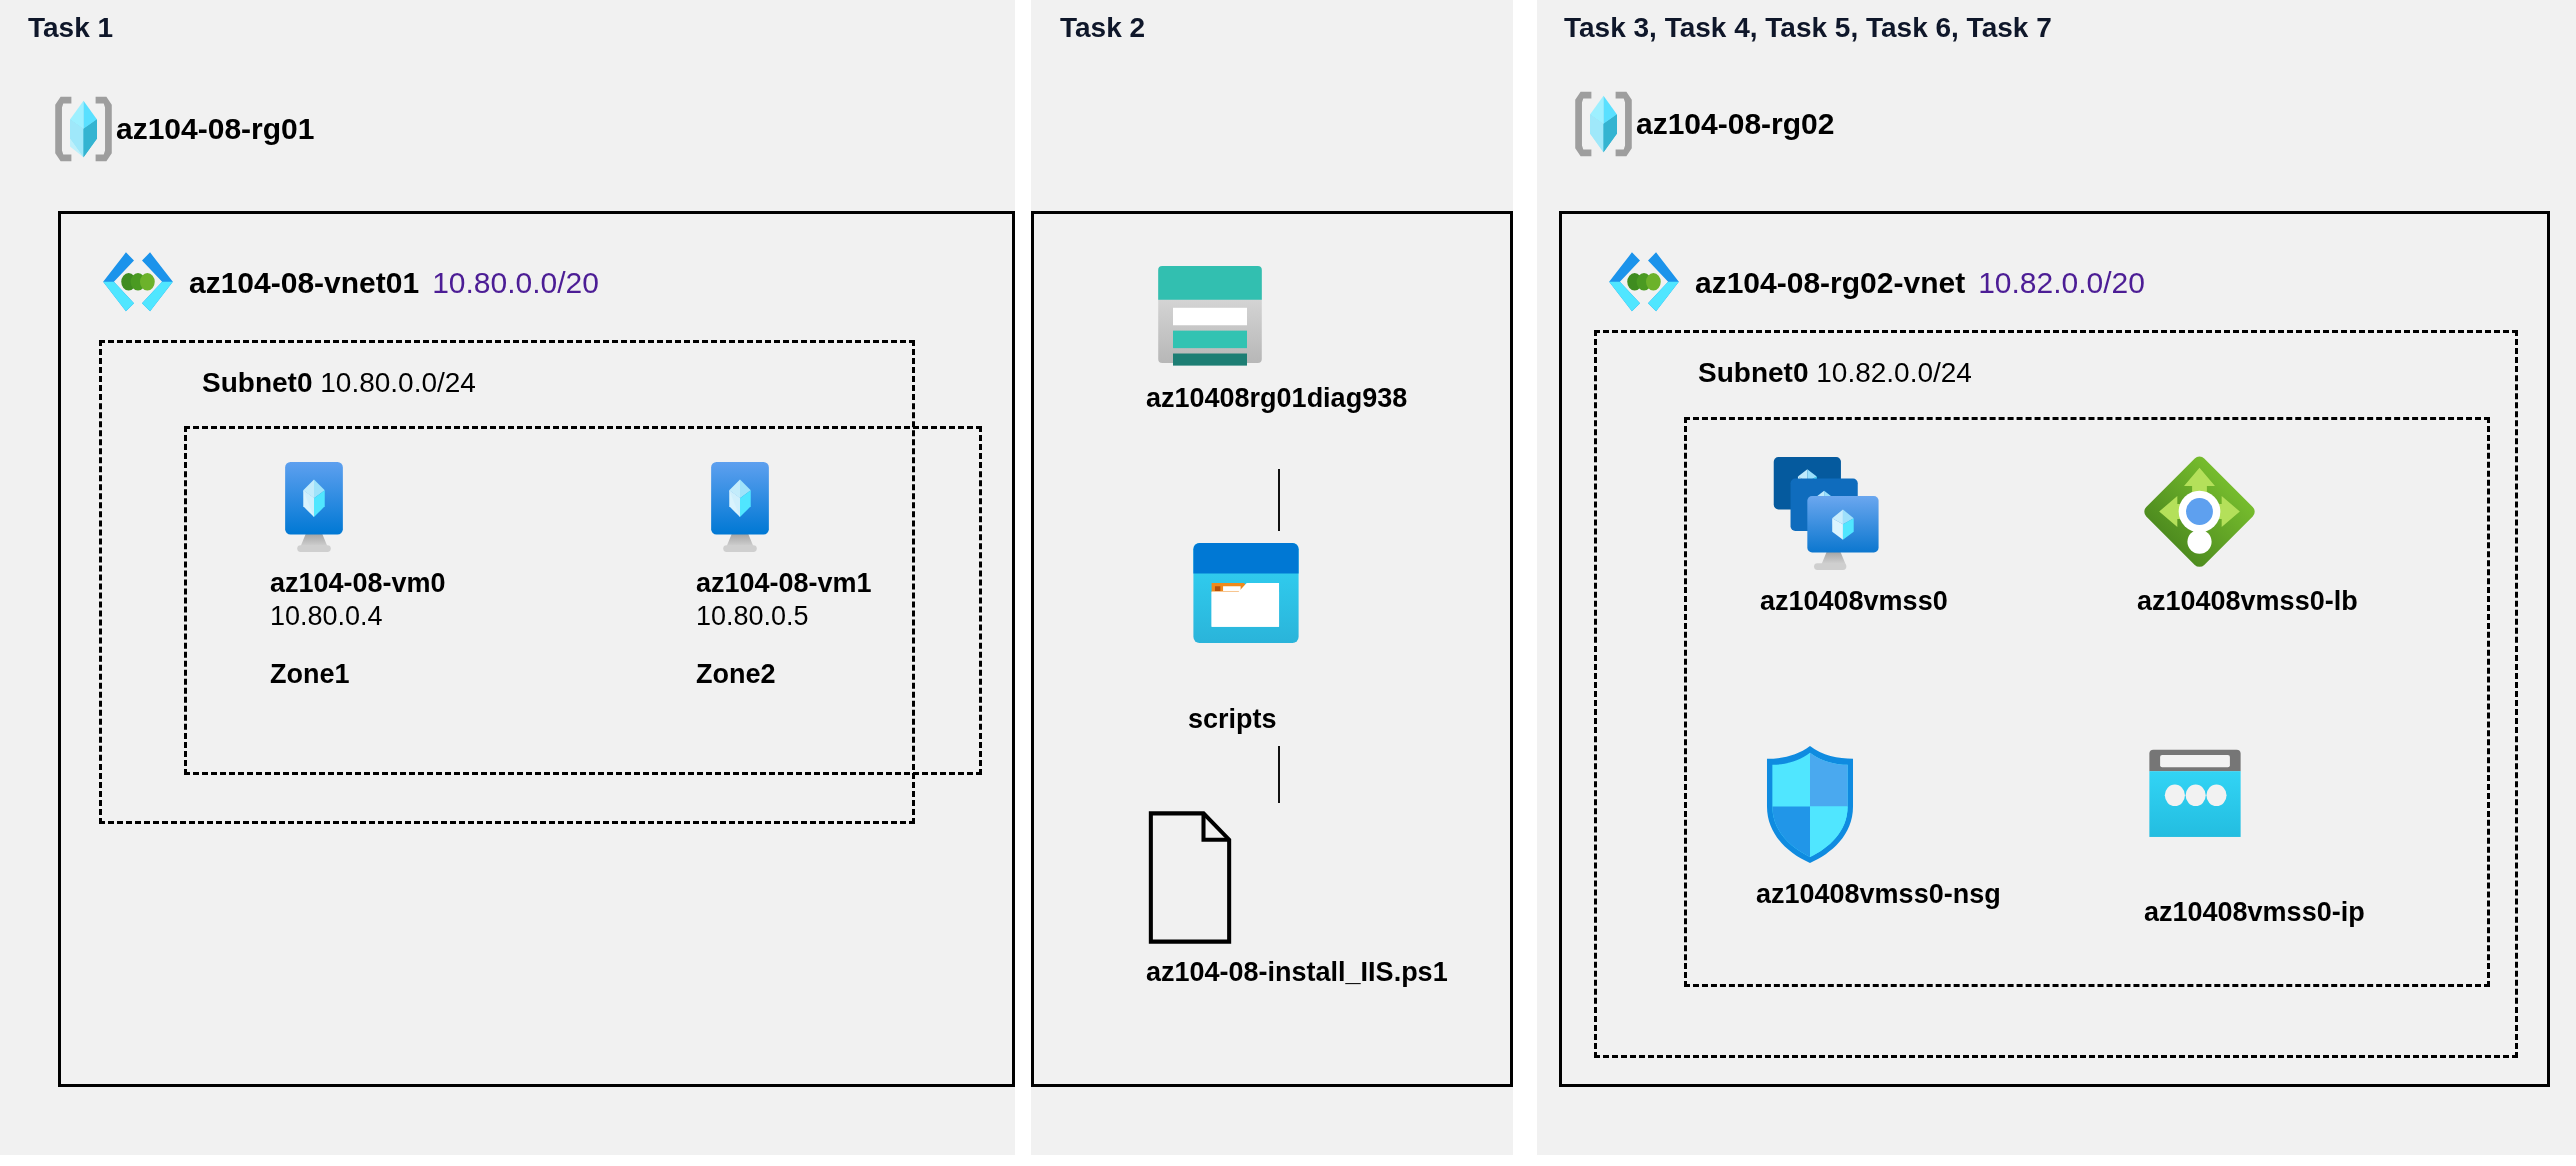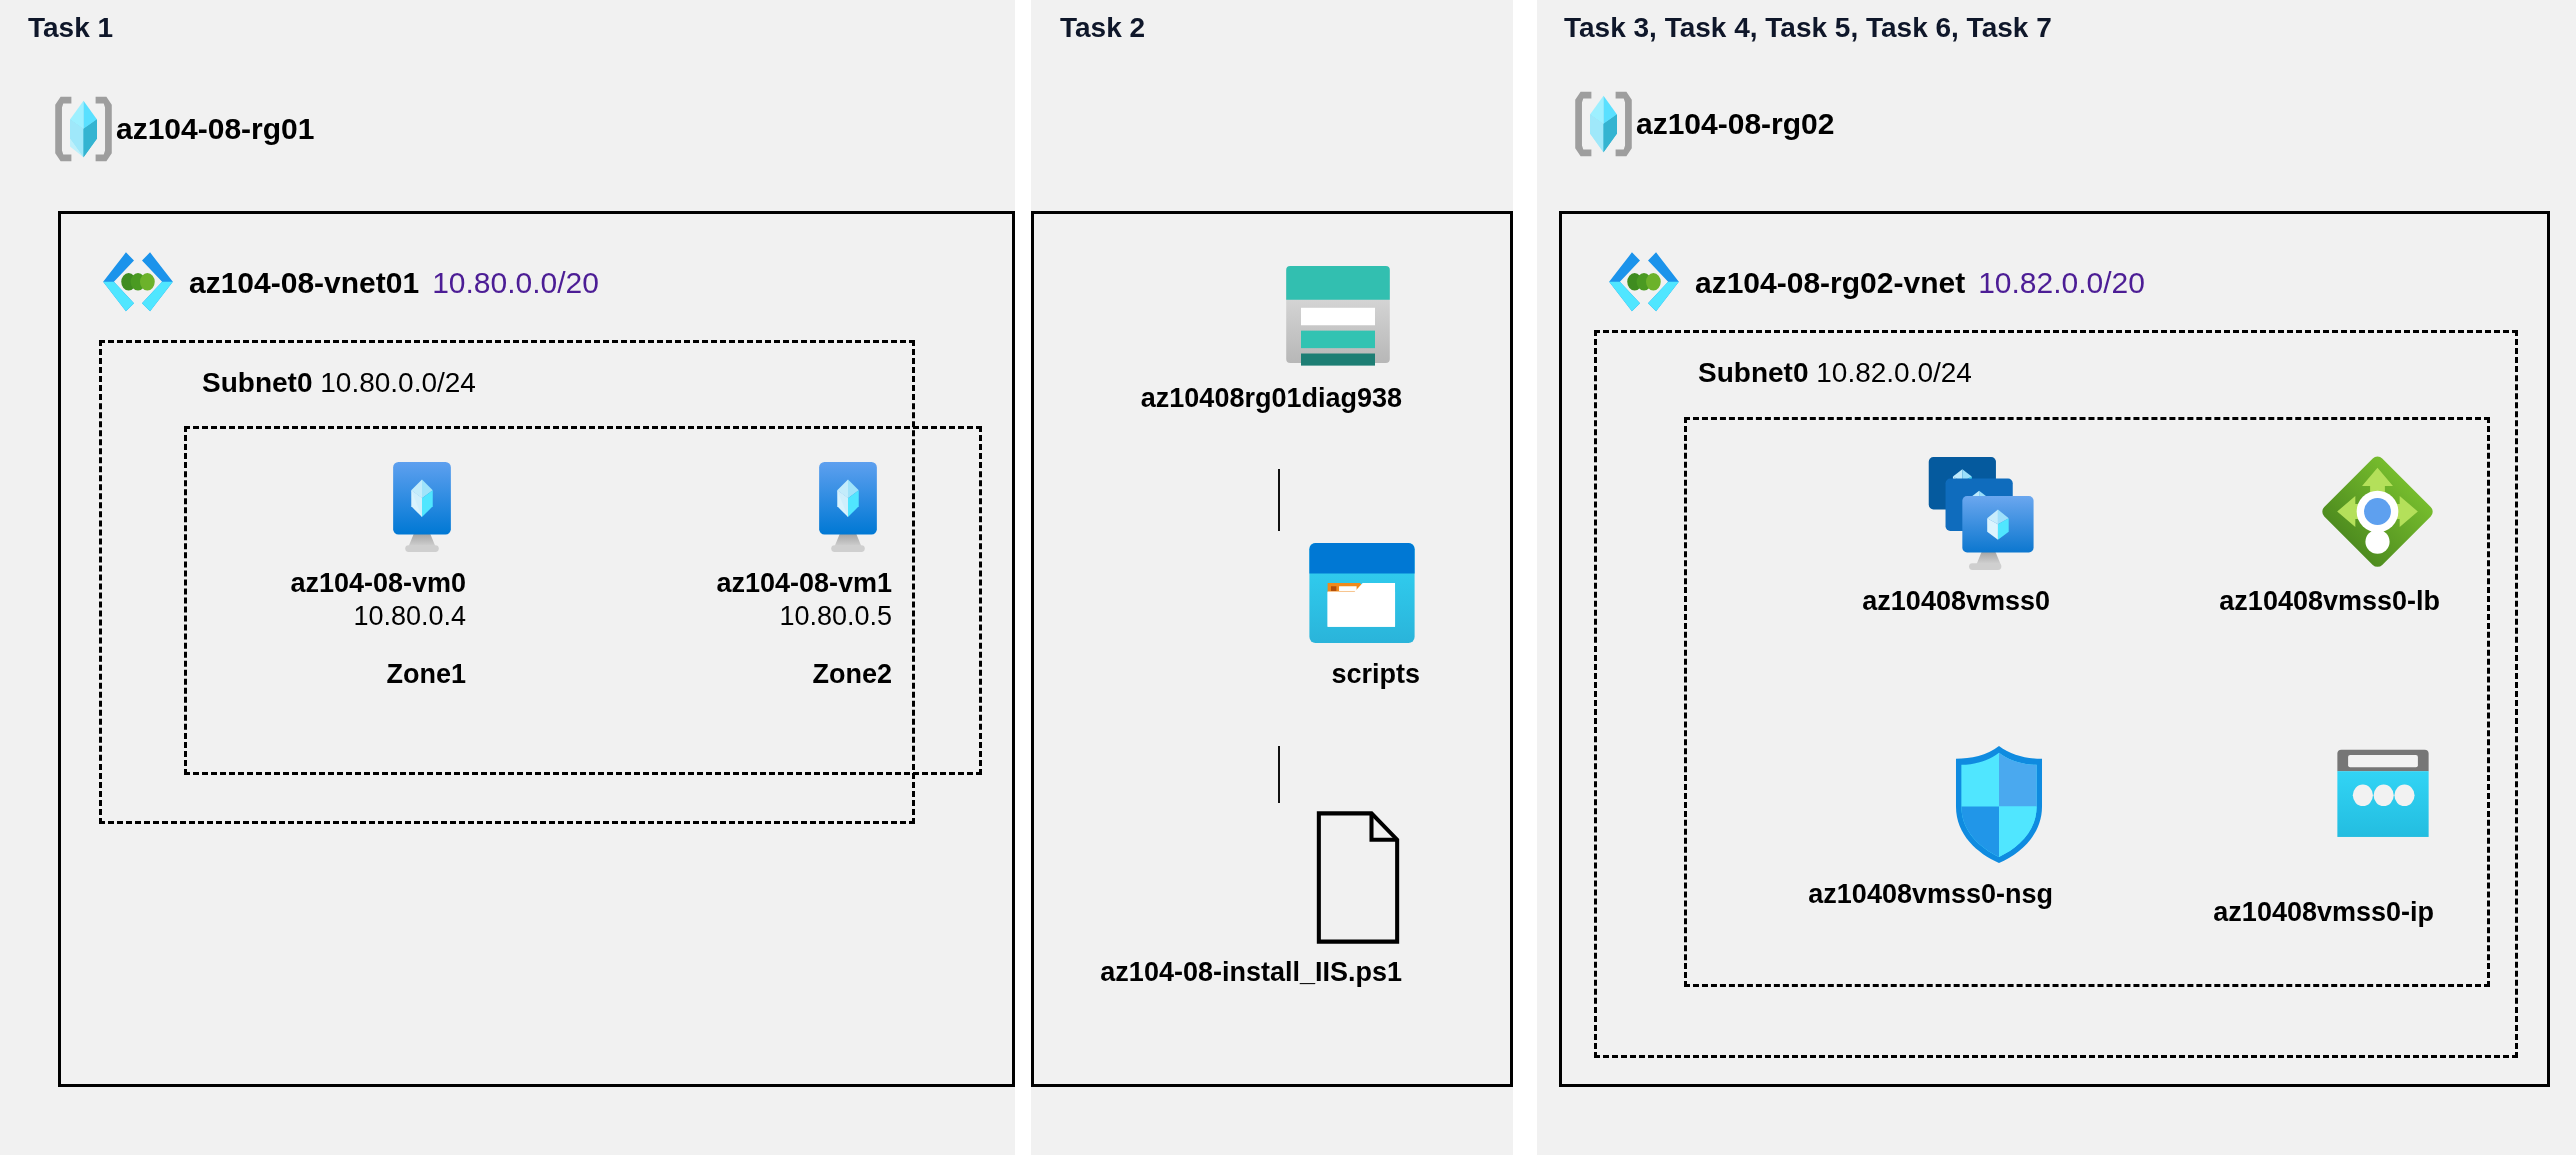--- a/index.html
+++ b/index.html
@@ -21,21 +21,21 @@
   .vnet-cidr{font-size:30px;font-weight:normal;color:#4c1d95;white-space:nowrap;}
 
   .solidbox{position:absolute;border:3.4px solid #000;background:transparent;box-sizing:border-box;}
   .dashbox{position:absolute;border:3.4px dashed #000;background:transparent;box-sizing:border-box;}
 
   .subnet-label{position:absolute;white-space:nowrap;font-size:28px;color:#000;}
   .subnet-label b{font-weight:bold;}
   .subnet-label span{font-weight:normal;}
 
   
-  .node{position:absolute;display:flex;flex-direction:column;align-items:flex-end;}
+  .node{position:absolute;display:flex;flex-direction:column;align-items:flex-start;}
   .node .cap{font-size:27px;font-weight:bold;color:#000;white-space:nowrap;
              text-align:center;line-height:1.22;margin-top:10.8px;}
   .node .sub{font-size:27px;font-weight:normal;color:#000;text-align:center;
              line-height:1.25;}
   .node .zone{font-size:27px;font-weight:bold;color:#000;text-align:center;margin-top:26px;}
 
   .connector{position:absolute;background:#111;width:2px;}
 
   svg{display:block;overflow:visible;}
 </style>
@@ -168,21 +168,21 @@
       <rect x="40" y="74" width="110" height="26" fill="#ffffff"></rect>
       <rect x="40" y="108" width="110" height="26" fill="#32c3b2"></rect>
       <rect x="40" y="142" width="110" height="18" fill="#1d7e74"></rect>
     </svg>
   </span>
   <span class="cap">az10408rg01diag938</span>
 </div>
 
 <div class="connector" style="left:1278px;top:469px;height:62px;"></div>
 
-<div class="node" style="left:1245px;top:539px;width:175px;">
+<div class="node" style="left:1188px;top:539px;width:175px;gap:45px;">
   <span>
     <svg width="116" height="108" viewBox="0 0 172 160">
       <defs>
         <linearGradient id="blobg" x1="0" y1="0" x2="0" y2="1">
           <stop offset="0" stop-color="#32d4f5"></stop>
             <stop offset="1" stop-color="#2ab4da"></stop>
         </linearGradient>
       </defs>
       <rect x="8" y="6" width="156" height="148" rx="9" fill="url(#blobg)"></rect>
       <path d="M17 6 h138 a9 9 0 0 1 9 9 v36 h-156 v-36 a9 9 0 0 1 9 -9 z" fill="#0078d4"></path>

